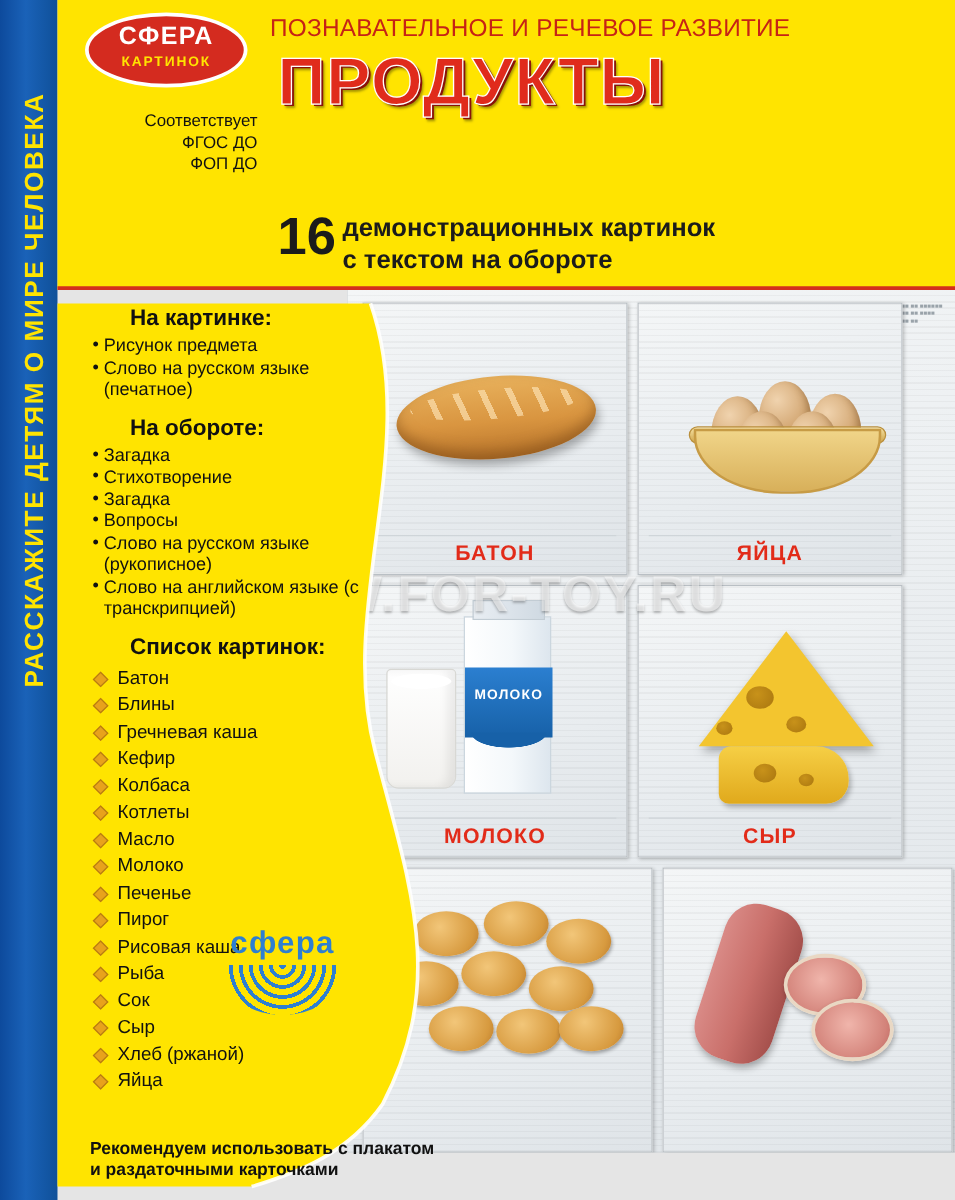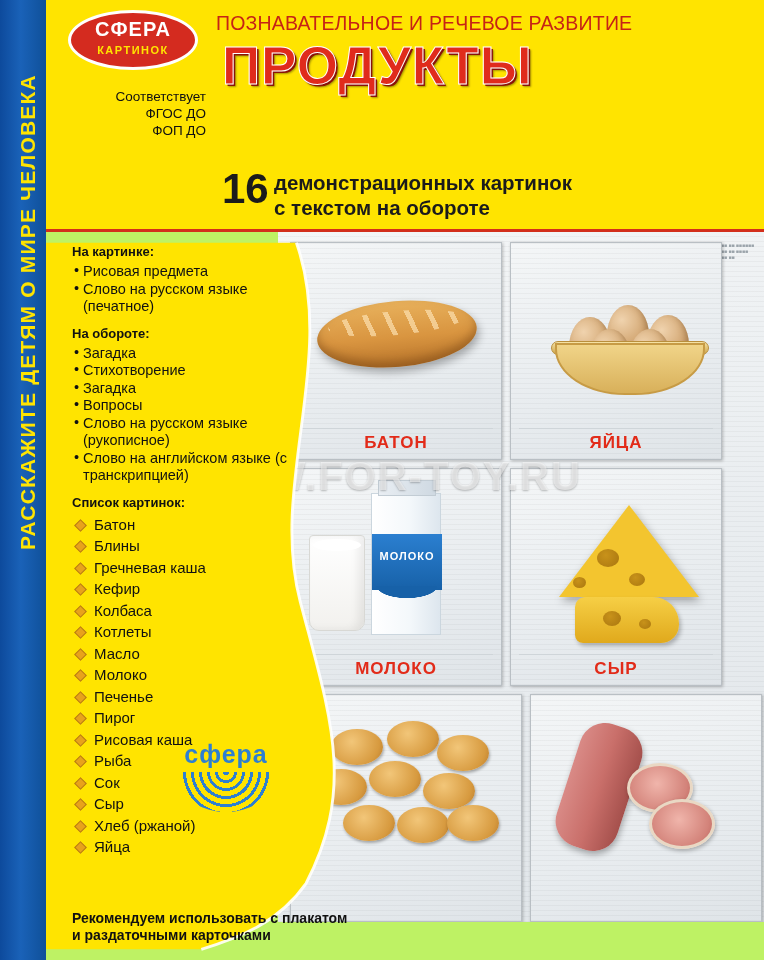--- a/index.html
+++ b/index.html
@@ -33,21 +33,21 @@
     font-weight: bold;
     letter-spacing: 1.2px;
     text-align: center;
     white-space: nowrap;
   }
   
   .card {
     position: absolute;
     left: 46px; top: 0;
     width: 718px; height: 960px;
-    background: #bef264;
+    background: #e5e5e5;
   }
   
   .header {
     position: absolute;
     left: 0; top: 0;
     width: 718px; height: 232px;
     background: #ffe400;
     border-bottom: 3px solid #d32f1c;
   }
   .logo {
@@ -321,24 +321,25 @@
     overflow: visible;
   }
   
   .leftcol {
     position: absolute;
     left: 26px; top: 12px;
     width: 230px;
     color: #111;
   }
   .h-sec {
-    font-size: 13px;
+    font-size: 18px;
     font-weight: bold;
     margin-top: 10px;
     margin-bottom: 4px;
+    margin-left: 32px;
   }
   .h-sec.first { margin-top: 0; }
   .bul {
     font-size: 14.5px;
     line-height: 17.5px;
     margin-left: 2px;
     padding-left: 9px;
     position: relative;
   }
   .bul::before {
@@ -528,21 +529,21 @@
         <div class="watermark" style="left:-90px; top:222px;">WWW.FOR-TOY.RU</div>
       </div>
 
       <svg class="curve" width="340" height="728" viewBox="0 0 340 728">
         <path d="M0,0 L258,0 C300,120 230,250 262,370 C292,485 320,560 268,660 C240,700 200,716 160,728 L0,728 Z" fill="#ffe400"></path>
         <path d="M258,0 C300,120 230,250 262,370 C292,485 320,560 268,660 C240,700 200,716 160,728" fill="none" stroke="#ffffff" stroke-width="3" opacity="0.9"></path>
       </svg>
 
       <div class="leftcol">
         <div class="h-sec first">На картинке:</div>
-        <div class="bul">Рисовая предмета</div>
+        <div class="bul">Рисунок предмета</div>
         <div class="bul">Слово на русском языке (печатное)</div>
 
         <div class="h-sec">На обороте:</div>
         <div class="bul">Загадка</div>
         <div class="bul">Стихотворение</div>
         <div class="bul">Загадка</div>
         <div class="bul">Вопросы</div>
         <div class="bul">Слово на русском языке (рукописное)</div>
         <div class="bul">Слово на английском языке (с транскрипцией)</div>
 

